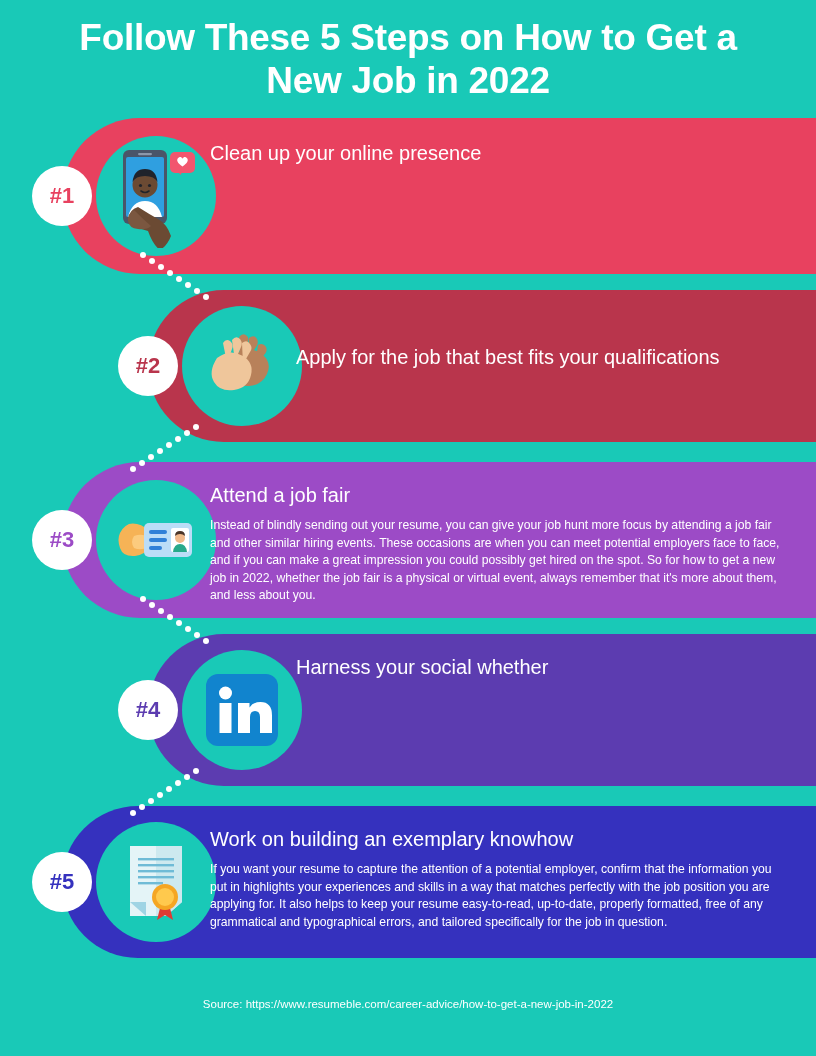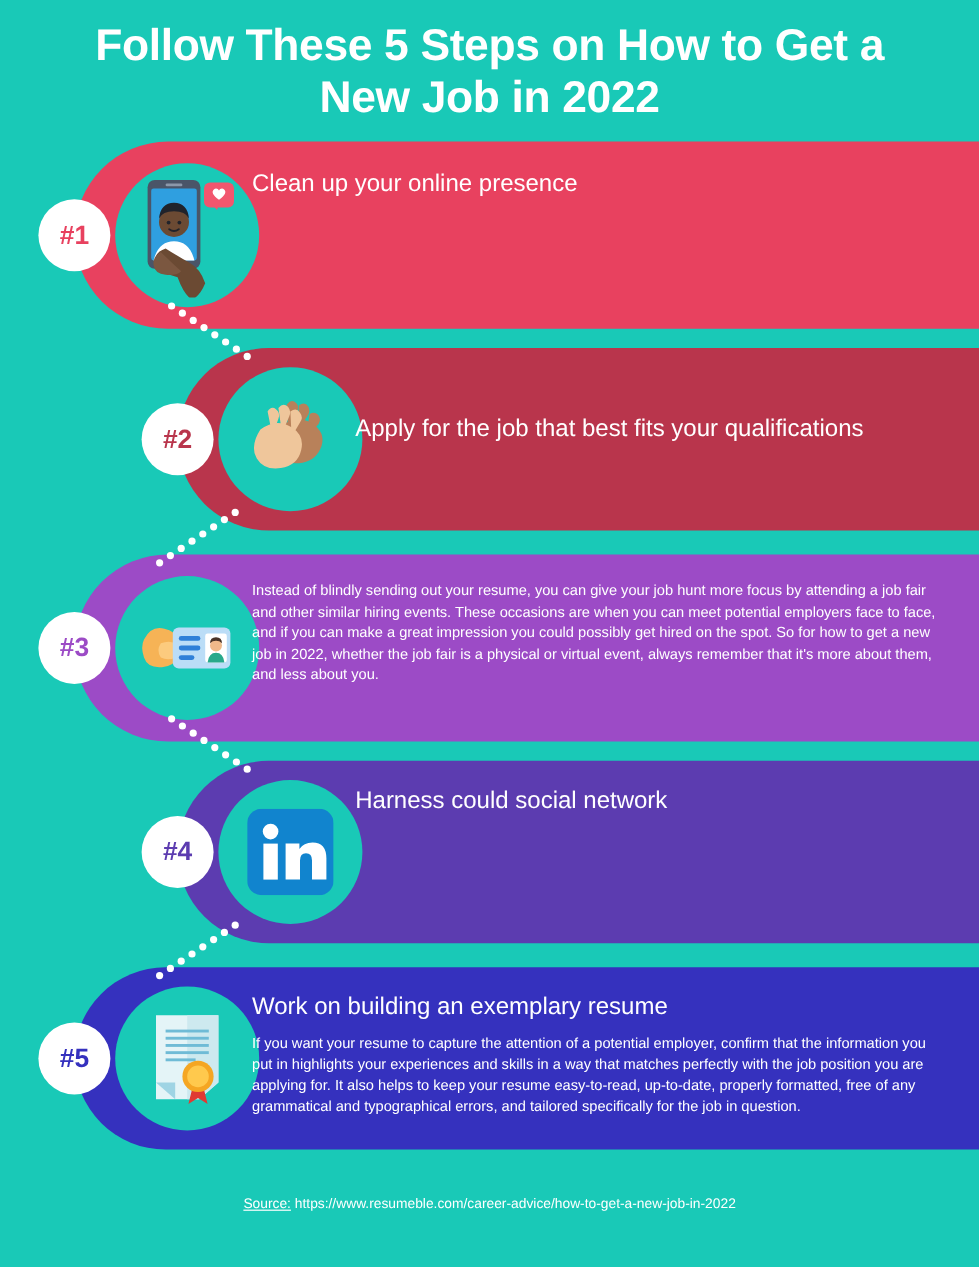--- a/index.html
+++ b/index.html
@@ -70,21 +70,21 @@
     position:absolute;display:block;
     width:6px;height:6px;border-radius:50%;
     background:#ffffff;
   }
 
   
   .footer{
     position:absolute;left:0;width:816px;text-align:center;
     color:#ffffff;font-size:11.5px;
   }
-  .footer .src-label{text-decoration:underline;text-align:center;}
+  .footer .src-label{text-align:center;}
 
   
   #step1{top:118px;height:156px;}
   #step2{top:290px;height:152px;}
   #step3{top:462px;height:156px;}
   #step4{top:634px;height:152px;}
   #step5{top:806px;height:152px;}
 </style>
 </head>
 <body>
@@ -202,20 +202,21 @@
         <rect x="33" y="31" width="18" height="4" rx="2" fill="#2F80D8"></rect>
         <rect x="33" y="39" width="13" height="4" rx="2" fill="#2F80D8"></rect>
         <rect x="55" y="21" width="18" height="24" rx="2" fill="#FFFFFF"></rect>
         <path d="M57 45 q1 -8 7 -8 q6 0 7 8 z" fill="#27A98B"></path>
         <circle cx="64" cy="31" r="5" fill="#F0B98A"></circle>
         <path d="M59 29 q0 -5 5 -5 q5 0 5 5 q-2 -2 -5 -2 q-3 0 -5 2z" fill="#4A3428"></path>
       </svg>
     </div>
 
     <div class="text-col" style="left:210px;top:22px;width:572px;">
+      <p class="step-title">Attend a job fair</p>
       <p class="step-body">Instead of blindly sending out your resume, you can give your job hunt more focus by attending a job fair and other similar hiring events. These occasions are when you can meet potential employers face to face, and if you can make a great impression you could possibly get hired on the spot. So for how to get a new job in 2022, whether the job fair is a physical or virtual event, always remember that it's more about them, and less about you.</p>
     </div>
   </div>
 
   <div class="connector" style="left:140px;top:596px;width:70px;height:46px;">
     <i style="left:0px;top:0px;"></i>
       <i style="left:9px;top:6px;"></i>
     <i style="left:18px;top:12px;"></i>
       <i style="left:27px;top:18px;"></i>
     <i style="left:36px;top:24px;"></i>
@@ -234,21 +235,21 @@
     <div class="icon-wrap" style="left:182px;top:16px;width:120px;height:120px;">
       <svg width="72" height="72" viewBox="0 0 72 72">
         <rect x="0" y="0" width="72" height="72" rx="12" fill="#1184CE"></rect>
         <circle cx="19.5" cy="19" r="6.5" fill="#FFFFFF"></circle>
         <rect x="13.5" y="29" width="12" height="30" fill="#FFFFFF"></rect>
         <path d="M32 29 h11.5 v4.5 q3.5 -5.5 11 -5.5 q11.5 0 11.5 13.5 V59 H54 V43 q0 -6 -5 -6 q-5 0 -5 6 V59 H32 z" fill="#FFFFFF"></path>
       </svg>
     </div>
 
     <div class="text-col" style="left:296px;top:22px;width:488px;">
-      <p class="step-title">Harness could social network</p>
+      <p class="step-title">Harness your social whether</p>
     </div>
   </div>
 
   <div class="connector" style="left:130px;top:768px;width:70px;height:46px;">
     <i style="left:63px;top:0px;"></i>
       <i style="left:54px;top:6px;"></i>
     <i style="left:45px;top:12px;"></i>
       <i style="left:36px;top:18px;"></i>
     <i style="left:27px;top:24px;"></i>
       <i style="left:18px;top:30px;"></i>
@@ -277,21 +278,21 @@
         <rect x="18" y="40" width="25" height="2.4" fill="#6FBBD6"></rect>
 
         <path d="M42 58 l-5 20 l8 -5 l8 5 l-5 -20z" fill="#E03A33"></path>
 
         <circle cx="45" cy="55" r="13" fill="#F5A623"></circle>
         <circle cx="45" cy="55" r="9" fill="#FFC94D"></circle>
       </svg>
     </div>
 
     <div class="text-col" style="left:210px;top:22px;width:572px;">
-      <p class="step-title">Work on building an exemplary resume</p>
+      <p class="step-title">Work on building an exemplary knowhow</p>
       <p class="step-body">If you want your resume to capture the attention of a potential employer, confirm that the information you put in highlights your experiences and skills in a way that matches perfectly with the job position you are applying for. It also helps to keep your resume easy-to-read, up-to-date, properly formatted, free of any grammatical and typographical errors, and tailored specifically for the job in question.</p>
     </div>
   </div>
 
   <div class="footer" style="top:998px;">
     <span class="src-label">Source:</span>
     <span>https://www.resumeble.com/career-advice/how-to-get-a-new-job-in-2022</span>
   </div>
 
 </div>

